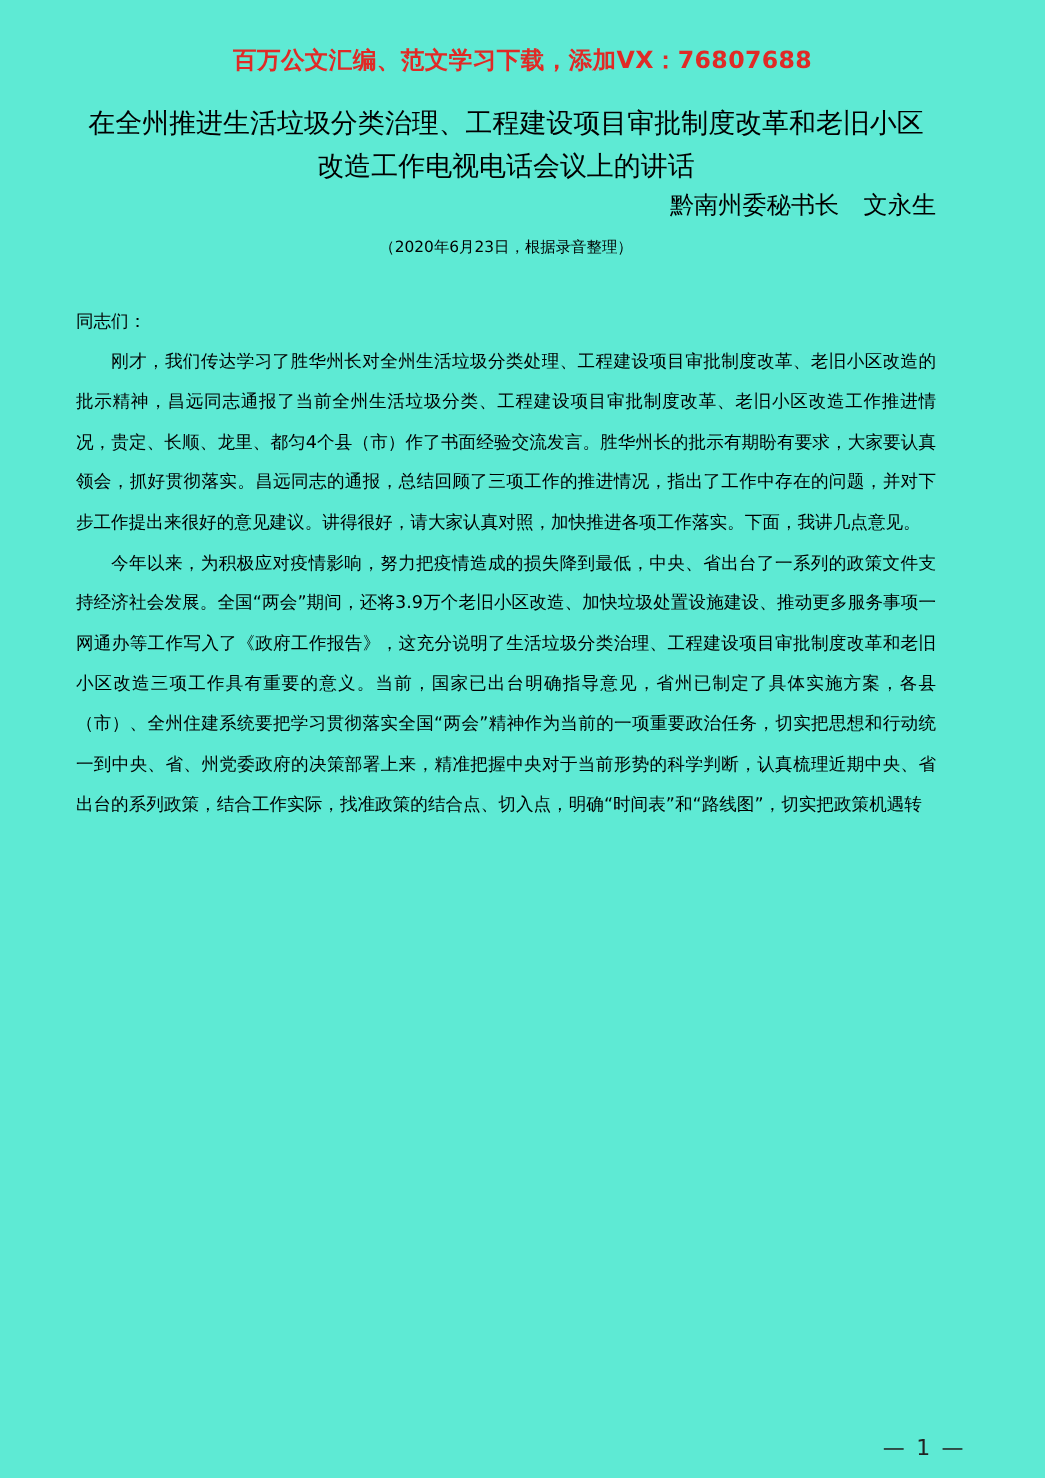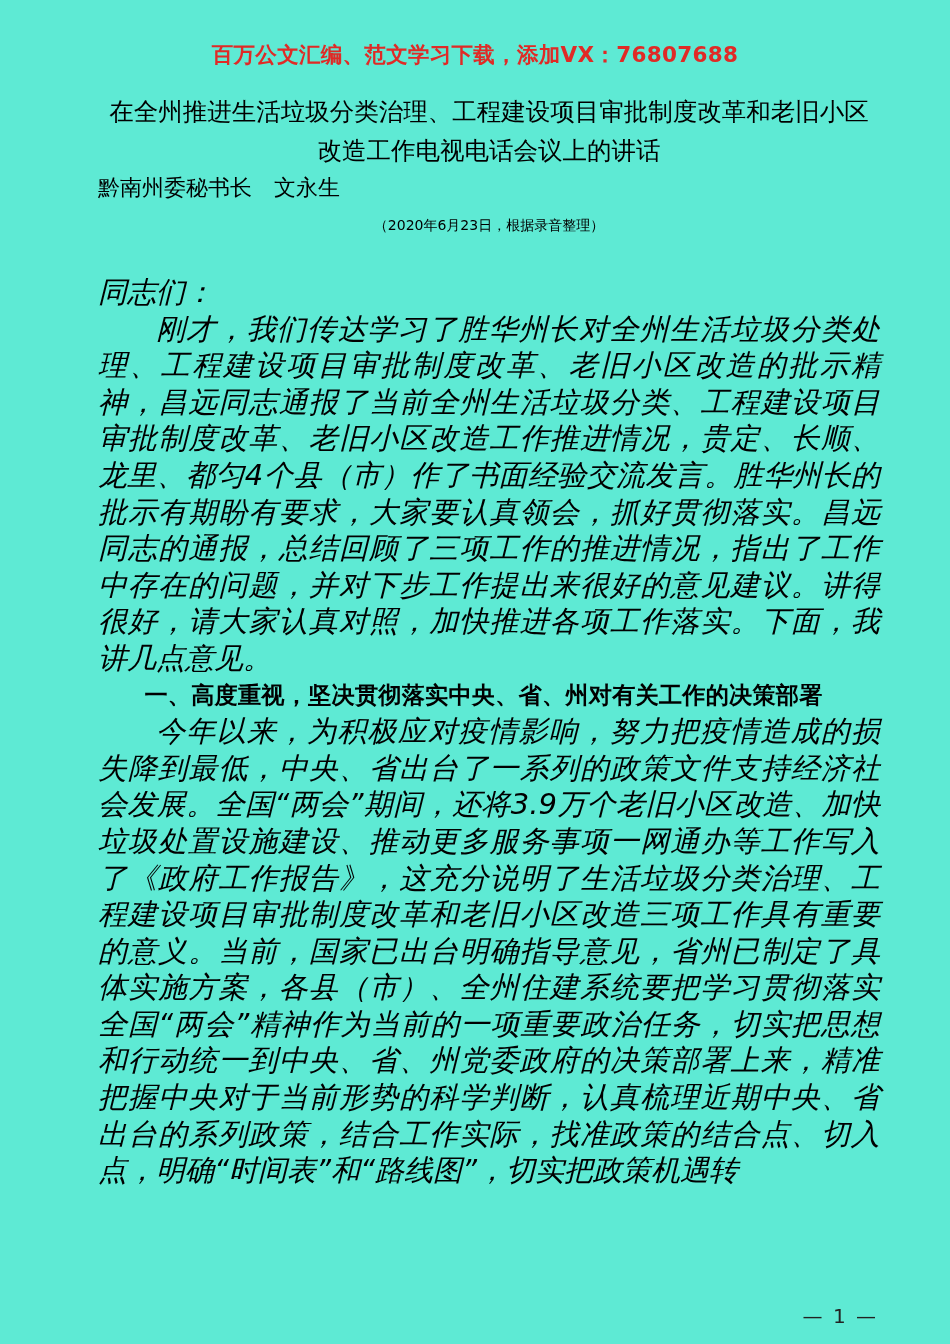--- a/index.html
+++ b/index.html
@@ -30,58 +30,57 @@
     color: #e02a26;
     font-size: 21.5px;
     font-weight: 700;
     letter-spacing: 0.3px;
     font-family: "DejaVu Sans", "Liberation Sans", sans-serif;
     white-space: nowrap;
   }
   .doc-body {
     position: absolute;
     top: 92px;
-    left: 98px;
+    left: 69px;
     width: 782px;
   }
   .doc-title {
     font-size: 24.5px;
     line-height: 39px;
     text-align: center;
     font-weight: 400;
     letter-spacing: 0px;
     margin: 0;
     padding: 0 8px;
   }
   .doc-byline {
     font-size: 22px;
     line-height: 36px;
-    text-align: left;
+    text-align: right;
     font-weight: 400;
     margin: 0;
   }
   .doc-date {
     font-size: 14px;
     line-height: 38px;
     text-align: center;
     font-weight: 400;
     margin: 0;
   }
   .spacer {
     height: 30px;
   }
   p.para {
-    font-size: 29px;
+    font-size: 16px;
     line-height: 36.6px;
     margin: 0;
     text-align: justify;
     text-justify: inter-ideograph;
     text-align-last: left;
     letter-spacing: 0px;
-    font-style: italic;
   }
   p.indent {
     text-indent: 2em;
   }
   p.noindent {
     text-indent: 0;
   }
   p.heading {
     font-size: 23.2px;
     line-height: 36.6px;
@@ -119,21 +118,20 @@
 
     <div class="doc-date">（2020年6月23日，根据录音整理）</div>
 
     <div class="spacer"></div>
 
     <p class="para noindent">同志们：</p>
 
 
     <p class="para indent">刚才，我们传达学习了胜华州长对全州生活垃圾分类处理、工程建设项目审批制度改革、老旧小区改造的批示精神，昌远同志通报了当前全州生活垃圾分类、工程建设项目审批制度改革、老旧小区改造工作推进情况，贵定、长顺、龙里、都匀4个县（市）作了书面经验交流发言。胜华州长的批示有期盼有要求，大家要认真领会，抓好贯彻落实。昌远同志的通报，总结回顾了三项工作的推进情况，指出了工作中存在的问题，并对下步工作提出来很好的意见建议。讲得很好，请大家认真对照，加快推进各项工作落实。下面，我讲几点意见。</p>
 
-    <p class="heading">一、高度重视，坚决贯彻落实中央、省、州对有关工作的决策部署</p>
 
     <p class="para indent">今年以来，为积极应对疫情影响，努力把疫情造成的损失降到最低，中央、省出台了一系列的政策文件支持经济社会发展。全国“两会”期间，还将3.9万个老旧小区改造、加快垃圾处置设施建设、推动更多服务事项一网通办等工作写入了《政府工作报告》，这充分说明了生活垃圾分类治理、工程建设项目审批制度改革和老旧小区改造三项工作具有重要的意义。当前，国家已出台明确指导意见，省州已制定了具体实施方案，各县（市）、全州住建系统要把学习贯彻落实全国“两会”精神作为当前的一项重要政治任务，切实把思想和行动统一到中央、省、州党委政府的决策部署上来，精准把握中央对于当前形势的科学判断，认真梳理近期中央、省出台的系列政策，结合工作实际，找准政策的结合点、切入点，明确“时间表”和“路线图”，切实把政策机遇转</p>
 
   </div>
 
   <div class="page-footer">— 1 —</div>
 
 </div>
 
 </body></html>

